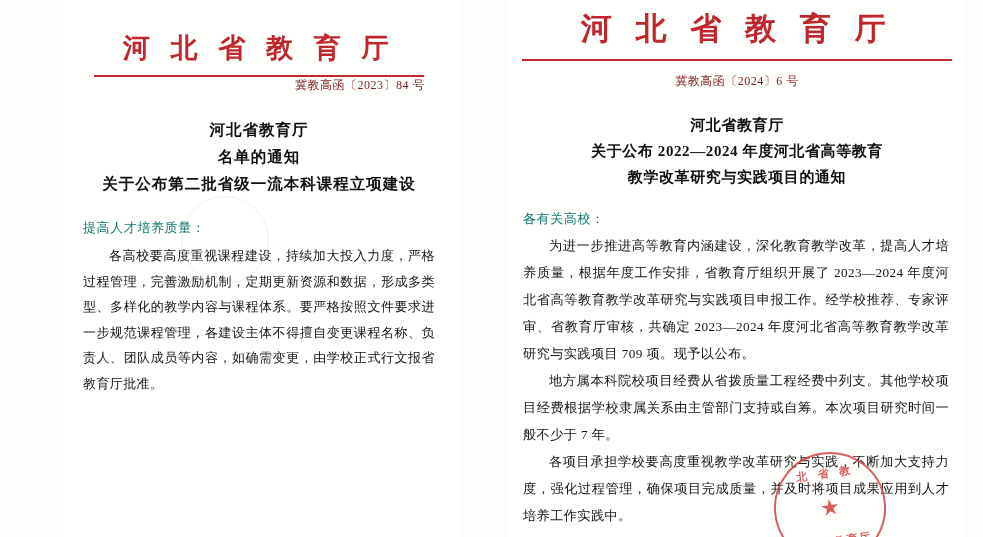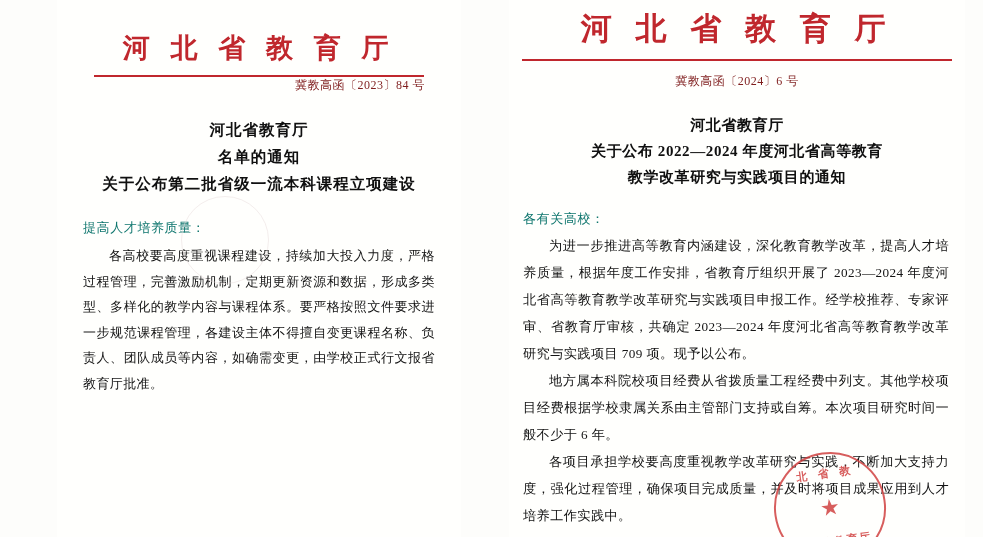--- a/index.html
+++ b/index.html
@@ -212,21 +212,21 @@
       <div class="title-block title-right">
         <div>河北省教育厅</div>
         <div>关于公布 2022—2024 年度河北省高等教育</div>
         <div>教学改革研究与实践项目的通知</div>
       </div>
 
       <div class="salutation sal-right">各有关高校：</div>
 
       <div class="body-text body-right">
         <p>为进一步推进高等教育内涵建设，深化教育教学改革，提高人才培养质量，根据年度工作安排，省教育厅组织开展了 2023—2024 年度河北省高等教育教学改革研究与实践项目申报工作。经学校推荐、专家评审、省教育厅审核，共确定 2023—2024 年度河北省高等教育教学改革研究与实践项目 709 项。现予以公布。</p>
-        <p>地方属本科院校项目经费从省拨质量工程经费中列支。其他学校项目经费根据学校隶属关系由主管部门支持或自筹。本次项目研究时间一般不少于 6 年。</p>
+        <p>地方属本科院校项目经费从省拨质量工程经费中列支。其他学校项目经费根据学校隶属关系由主管部门支持或自筹。本次项目研究时间一般不少于 7 年。</p>
         <p>各项目承担学校要高度重视教学改革研究与实践，不断加大支持力度，强化过程管理，确保项目完成质量，并及时将项目成果应用到人才培养工作实践中。</p>
       </div>
 
       <div class="seal seal-right">
         <div class="seal-arc-top">北 省 教</div>
         <div class="seal-inner-star">★</div>
         <div class="seal-arc-bottom">河北省教育厅</div>
       </div>
     </div>
   </div>

